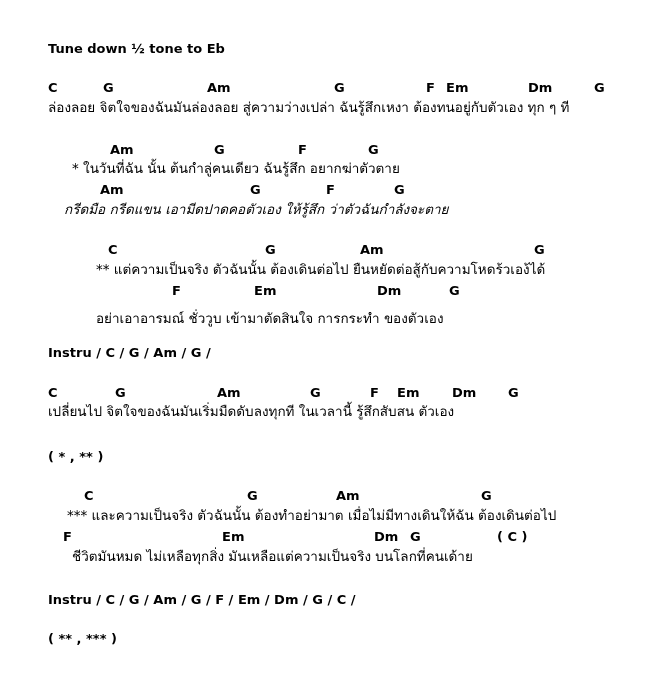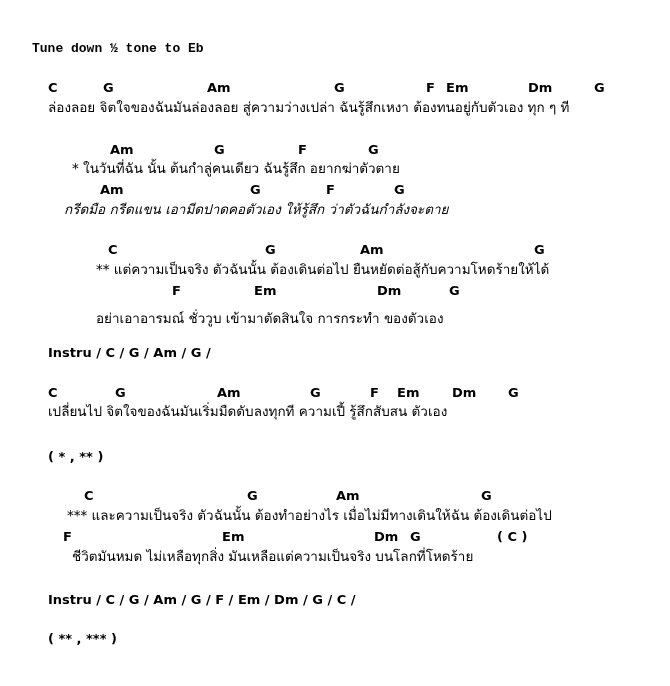--- a/index.html
+++ b/index.html
@@ -6,21 +6,21 @@
   body { width:670px; height:686px; position:relative; overflow:hidden;
          font-family: "DejaVu Sans", "Liberation Sans", sans-serif; color:#000; }
   .abs { position:absolute; white-space:nowrap; line-height:1; }
   .bold { font-weight:bold; font-family: "DejaVu Sans", sans-serif; font-size:13px; }
   .chord { font-weight:bold; font-family: "DejaVu Sans", sans-serif; font-size:13px; }
   .lyric { font-family: "DejaVu Sans", sans-serif; font-size:13.5px; }
 </style>
 </head>
 <body>
 
-<div class="abs bold" style="left:32px;top:42px;font-family:Liberation Mono, monospace;">Tune down  ½ tone to Eb</div>
+<div class="abs bold" style="left:48px;top:42px;">Tune down  ½ tone to Eb</div>
 
 <div>
   <div>
       <span class="abs chord" style="left: 48px; top: 81px;">C</span>
       <span class="abs chord" style="left: 103px; top: 81px;">G</span>
       <span class="abs chord" style="left: 207px; top: 81px;">Am</span>
       <span class="abs chord" style="left: 334px; top: 81px;">G</span>
       <span class="abs chord" style="left: 426px; top: 81px;">F</span>
       <span class="abs chord" style="left: 446px; top: 81px;">Em</span>
       <span class="abs chord" style="left: 528px; top: 81px;">Dm</span>
@@ -46,21 +46,21 @@
   <div class="abs lyric" style="left:64px;top:203px;font-style:italic;">กรีดมือ กรีดแขน เอามีดปาดคอตัวเอง ให้รู้สึก ว่าตัวฉันกำลังจะตาย</div>
 </div>
 
 <div>
   <div>
       <span class="abs chord" style="left: 108px; top: 243px;">C</span>
       <span class="abs chord" style="left: 265px; top: 243px;">G</span>
       <span class="abs chord" style="left: 360px; top: 243px;">Am</span>
       <span class="abs chord" style="left: 534px; top: 243px;">G</span>
     </div>
-  <div class="abs lyric" style="left:96px;top:263px;">** แต่ความเป็นจริง ตัวฉันนั้น ต้องเดินต่อไป ยืนหยัดต่อสู้กับความโหดร้ายให้ได้</div>
+  <div class="abs lyric" style="left:96px;top:263px;">** แต่ความเป็นจริง ตัวฉันนั้น ต้องเดินต่อไป ยืนหยัดต่อสู้กับความโหดร้วเอง้ได้</div>
   <div>
       <span class="abs chord" style="left: 172px; top: 284px;">F</span>
       <span class="abs chord" style="left: 254px; top: 284px;">Em</span>
       <span class="abs chord" style="left: 377px; top: 284px;">Dm</span>
       <span class="abs chord" style="left: 449px; top: 284px;">G</span>
     </div>
   <div class="abs lyric" style="left:96px;top:312px;">อย่าเอาอารมณ์ ชั่ววูบ เข้ามาตัดสินใจ การกระทำ ของตัวเอง</div>
 </div>
 
 <div class="abs bold" style="left:48px;top:346px;">Instru  / C / G / Am / G /</div>
@@ -69,37 +69,37 @@
   <div>
       <span class="abs chord" style="left: 48px; top: 386px;">C</span>
       <span class="abs chord" style="left: 115px; top: 386px;">G</span>
       <span class="abs chord" style="left: 217px; top: 386px;">Am</span>
       <span class="abs chord" style="left: 310px; top: 386px;">G</span>
       <span class="abs chord" style="left: 370px; top: 386px;">F</span>
       <span class="abs chord" style="left: 397px; top: 386px;">Em</span>
       <span class="abs chord" style="left: 452px; top: 386px;">Dm</span>
       <span class="abs chord" style="left: 508px; top: 386px;">G</span>
     </div>
-  <div class="abs lyric" style="left:48px;top:405px;">เปลี่ยนไป  จิตใจของฉันมันเริ่มมืดดับลงทุกที   ความเปี้  รู้สึกสับสน   ตัวเอง</div>
+  <div class="abs lyric" style="left:48px;top:405px;">เปลี่ยนไป  จิตใจของฉันมันเริ่มมืดดับลงทุกที   ในเวลานี้  รู้สึกสับสน   ตัวเอง</div>
 </div>
 
 <div class="abs bold" style="left:48px;top:450px;">( * , **  )</div>
 
 <div>
   <div>
       <span class="abs chord" style="left: 84px; top: 489px;">C</span>
       <span class="abs chord" style="left: 247px; top: 489px;">G</span>
       <span class="abs chord" style="left: 336px; top: 489px;">Am</span>
       <span class="abs chord" style="left: 481px; top: 489px;">G</span>
     </div>
-  <div class="abs lyric" style="left:67px;top:509px;">*** และความเป็นจริง ตัวฉันนั้น ต้องทำอย่างไร เมื่อไม่มีทางเดินให้ฉัน ต้องเดินต่อไป</div>
+  <div class="abs lyric" style="left:67px;top:509px;">*** และความเป็นจริง ตัวฉันนั้น ต้องทำอย่ามาต เมื่อไม่มีทางเดินให้ฉัน ต้องเดินต่อไป</div>
   <div>
       <span class="abs chord" style="left: 63px; top: 530px;">F</span>
       <span class="abs chord" style="left: 222px; top: 530px;">Em</span>
       <span class="abs chord" style="left: 374px; top: 530px;">Dm</span>
       <span class="abs chord" style="left: 410px; top: 530px;">G</span>
       <span class="abs chord" style="left: 497px; top: 530px;">( C )</span>
     </div>
-  <div class="abs lyric" style="left:72px;top:550px;">ชีวิตมันหมด ไม่เหลือทุกสิ่ง มันเหลือแต่ความเป็นจริง     บนโลกที่โหดร้าย</div>
+  <div class="abs lyric" style="left:72px;top:550px;">ชีวิตมันหมด ไม่เหลือทุกสิ่ง มันเหลือแต่ความเป็นจริง     บนโลกที่คนเด้าย</div>
 </div>
 
 <div class="abs bold" style="left:48px;top:593px;">Instru  / C / G / Am / G / F / Em / Dm / G / C /</div>
 <div class="abs bold" style="left:48px;top:632px;">( ** , *** )</div>
 
 </body></html>

